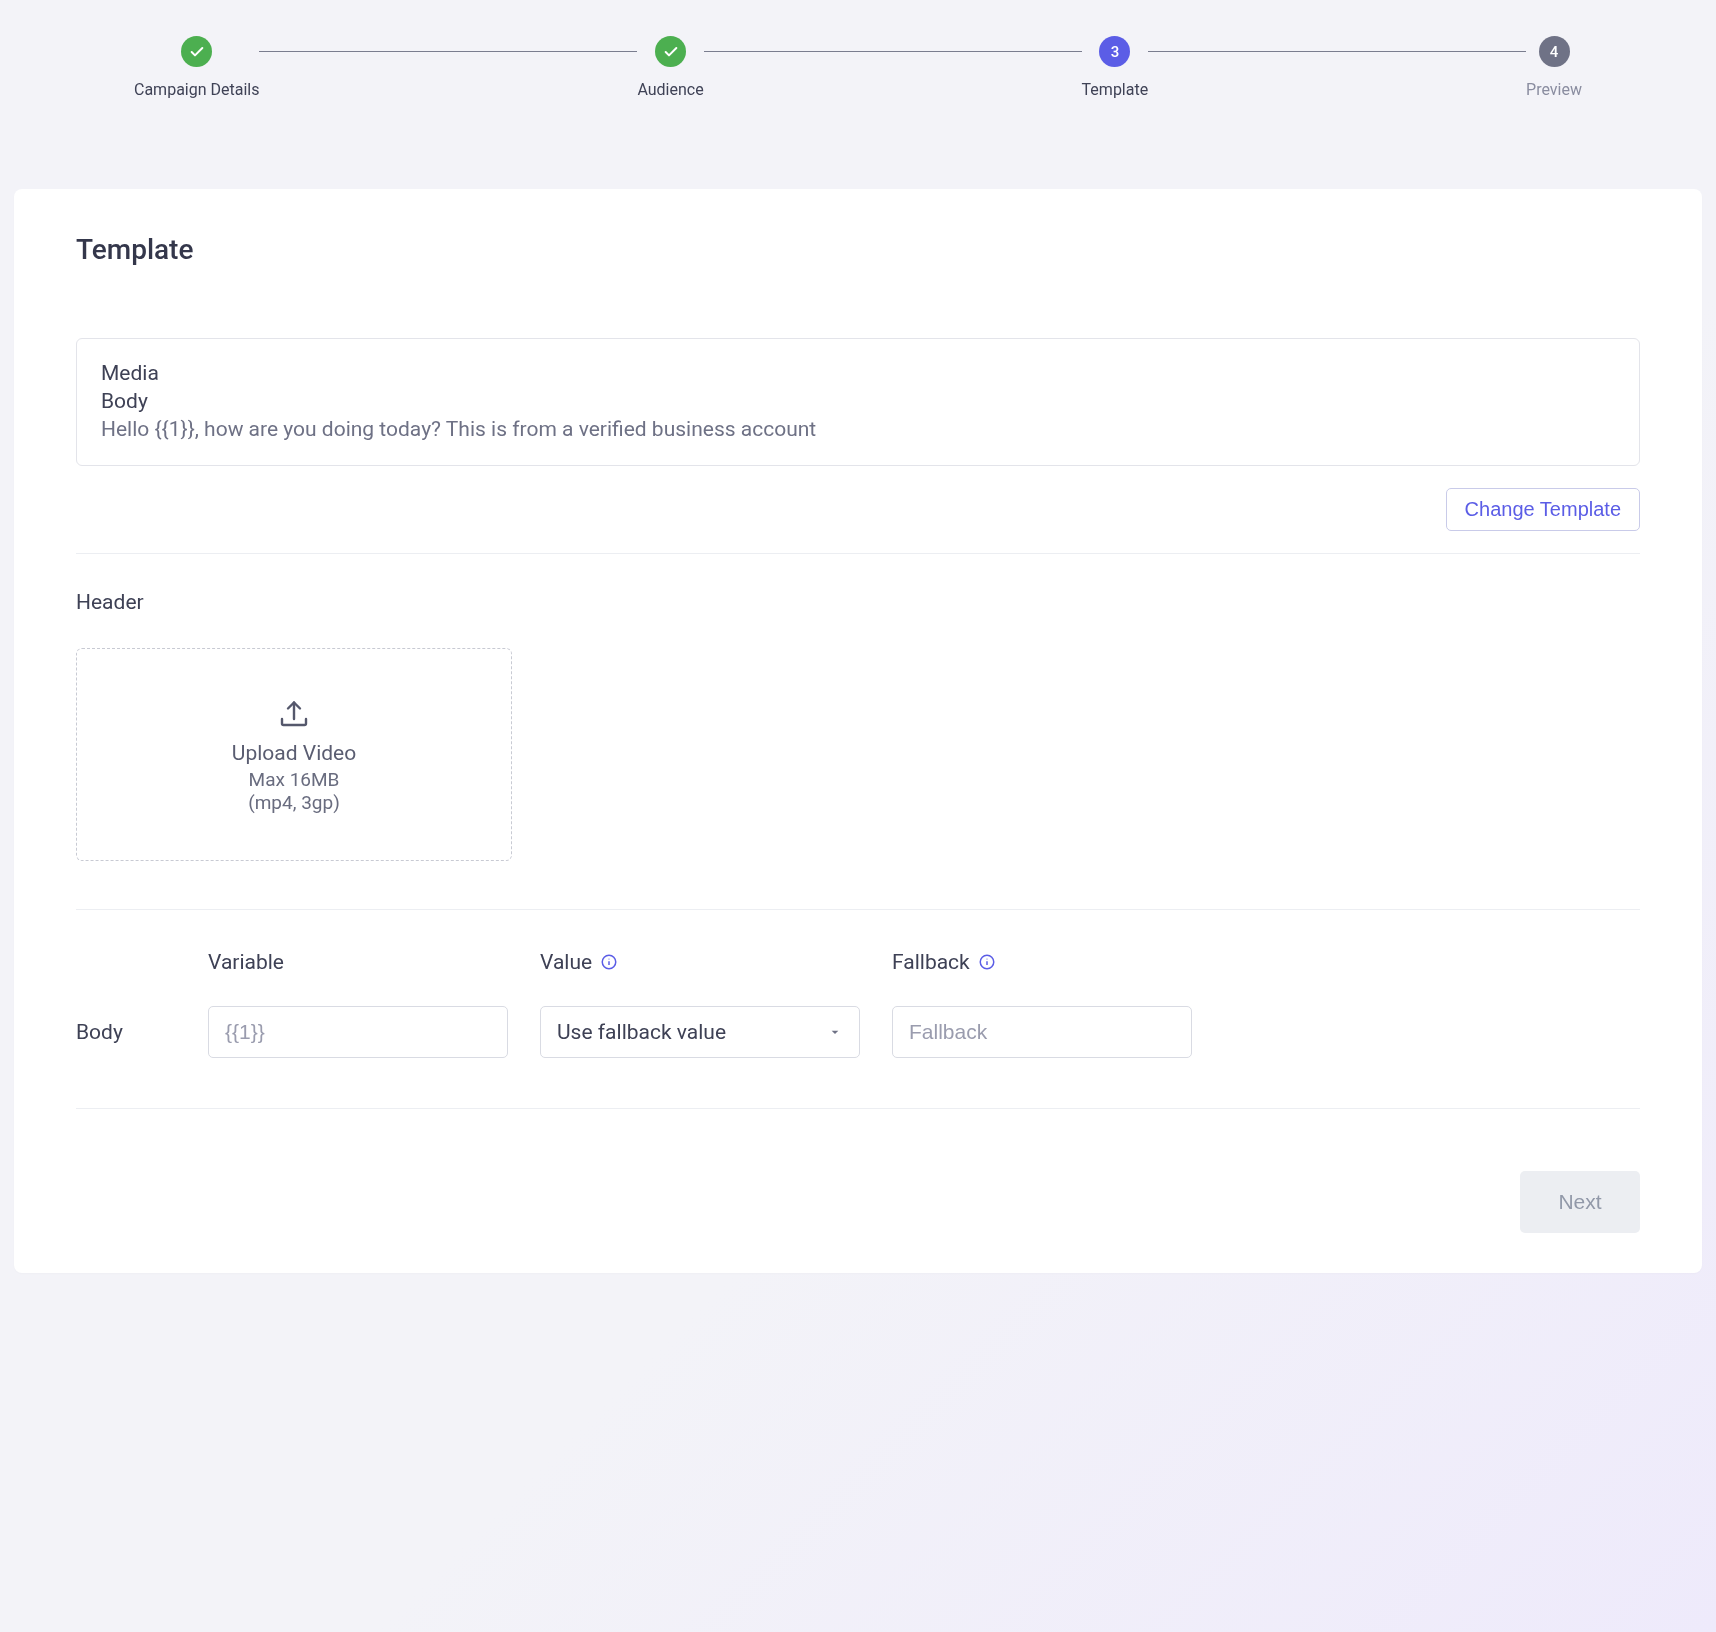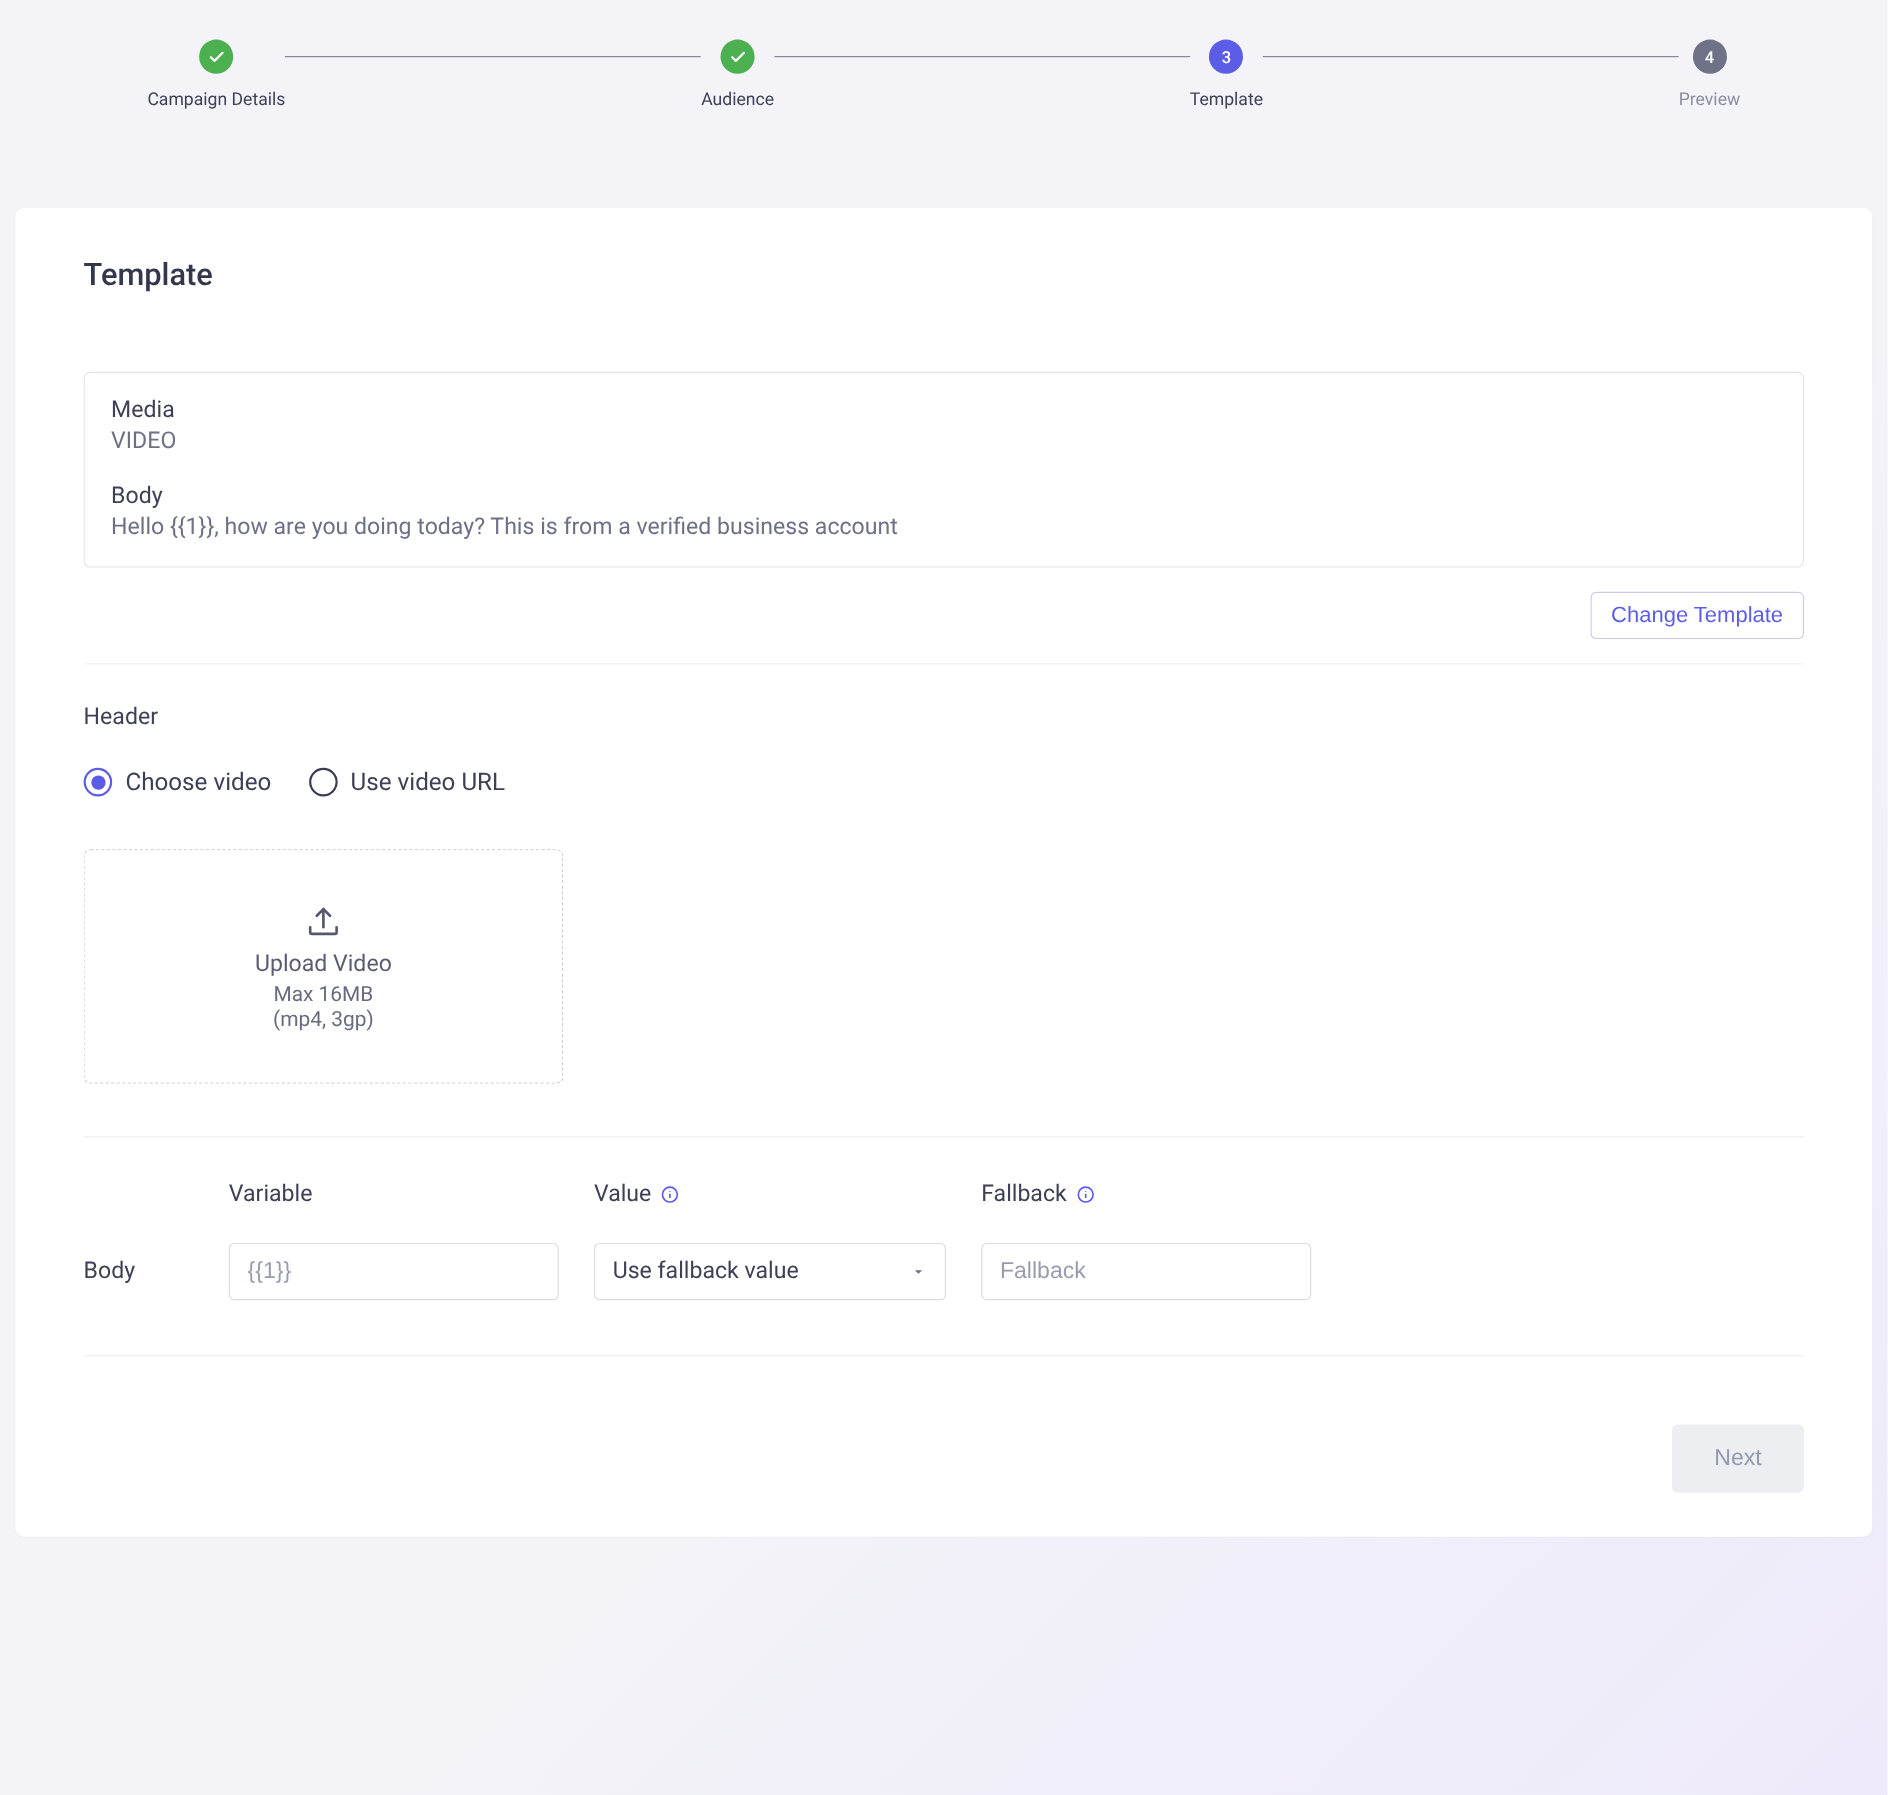--- a/index.html
+++ b/index.html
@@ -273,45 +273,32 @@
       <div class="step-circle upcoming">4</div>
       <div class="step-label">Preview</div>
     </div>
   </div>
 
   <div class="card">
     <h2 class="card-title">Template</h2>
 
     <div class="preview-box">
       <div class="preview-label">Media</div>
-      <div class="preview-value">VIDEO</div>
       <div class="preview-label">Body</div>
       <div class="preview-value">Hello {{1}}, how are you doing today? This is from a verified business account</div>
     </div>
 
     <div class="change-row">
       <button class="change-btn">Change Template</button>
     </div>
 
     <div class="divider"></div>
 
     <div class="section-label">Header</div>
 
-    <div class="radio-row">
-      <div class="radio-item">
-        <div class="radio-circle selected">
-            <div class="radio-dot"></div>
-          </div>
-        <span class="radio-text">Choose video</span>
-      </div>
-      <div class="radio-item">
-        <div class="radio-circle"></div>
-        <span class="radio-text">Use video URL</span>
-      </div>
-    </div>
 
     <div class="upload-box">
       <svg class="upload-icon-svg" viewBox="0 0 24 24" fill="none" stroke="currentColor" stroke-width="1.6" stroke-linecap="round" stroke-linejoin="round">
         <path d="M4 16v3a1 1 0 0 0 1 1h14a1 1 0 0 0 1-1v-3"></path>
         <polyline points="8 9 12 5 16 9"></polyline>
         <line x1="12" y1="5" x2="12" y2="16"></line>
       </svg>
       <div class="upload-title">Upload Video</div>
       <div class="upload-sub">Max 16MB</div>
       <div class="upload-sub">(mp4, 3gp)</div>

